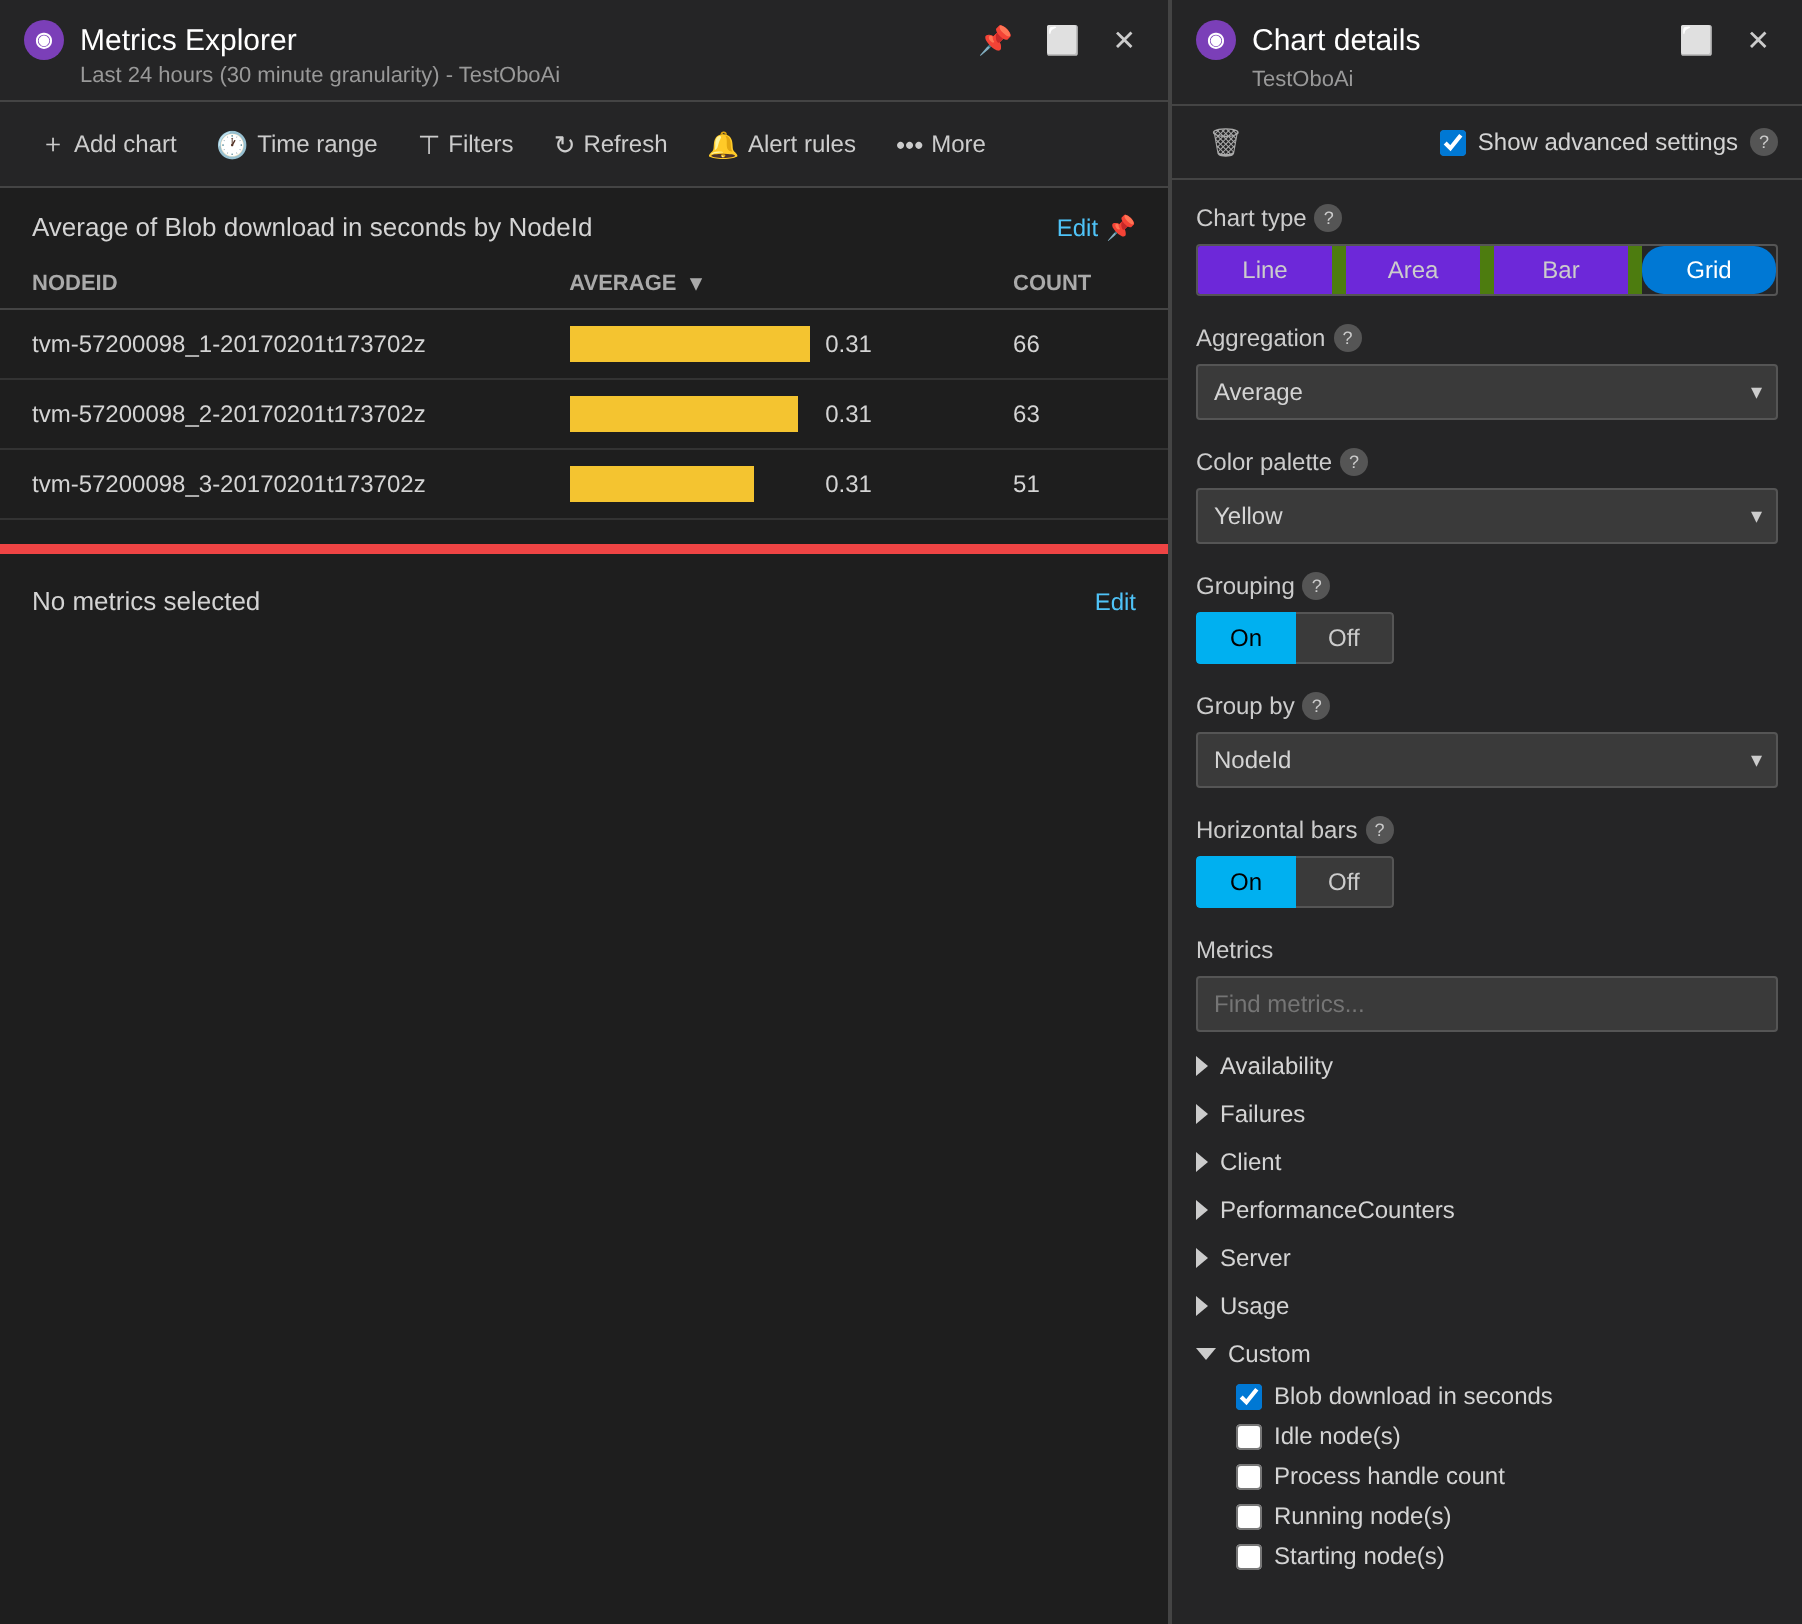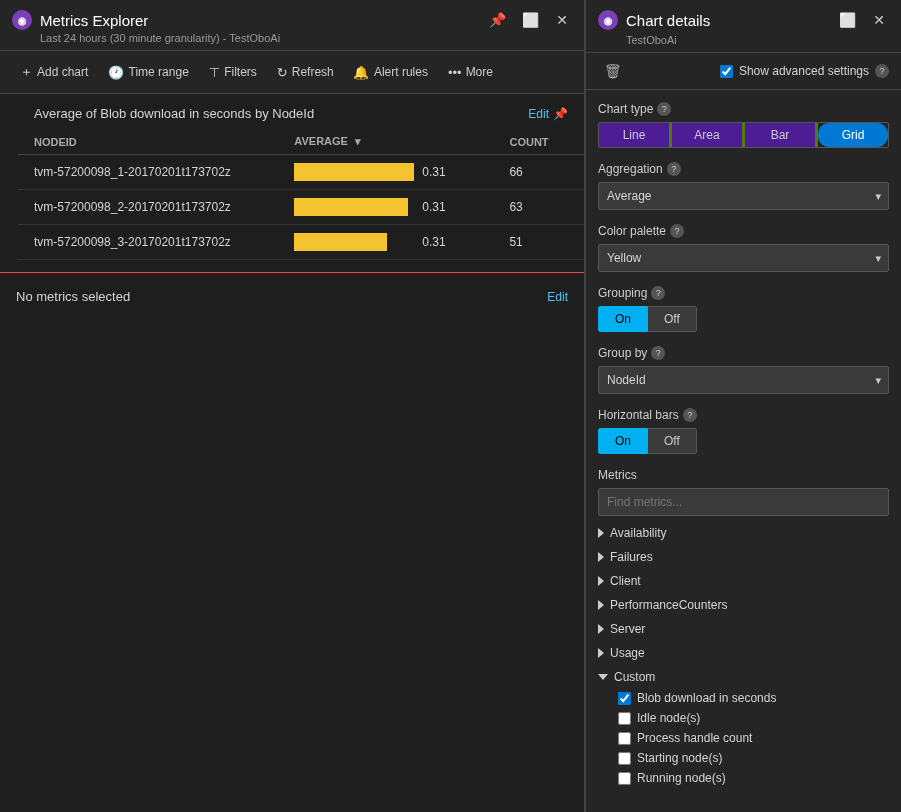--- a/index.html
+++ b/index.html
@@ -109,23 +109,22 @@
       font-size: 13px;
     }
 
     .content-area {
       flex: 1;
       overflow-y: auto;
       padding: 0;
     }
 
     .chart-section {
-      border-bottom: 1px solid #ef4444;
+      border-bottom: 5px solid #ef4444;
       padding-bottom: 12px;
-      padding-left: 18px;
     }
 
     .chart-header {
       display: flex;
       align-items: center;
       justify-content: space-between;
       padding: 12px 16px 8px;
     }
 
     .chart-title {
@@ -299,26 +298,26 @@
       gap: 0;
       margin-bottom: 14px;
       border: 1px solid #555;
       border-radius: 2px;
       overflow: hidden;
     }
 
     .chart-type-btn {
       flex: 1;
       padding: 5px 8px;
-      background: #4c1d95;
+      background: #6d28d9;
       color: #ccc;
       border: none;
       cursor: pointer;
       font-size: 12px;
-      border-right: 3px solid #4d7c0f;
+      border-right: 7px solid #4d7c0f;
     }
 
     .chart-type-btn:last-child {
       border-right: none;
       border-radius: 11px;
     }
 
     .chart-type-btn.active {
       background: #0078d4;
       color: white;
@@ -740,23 +739,23 @@
             <div class="metric-item">
               <input type="checkbox" style="">
               <span>Idle node(s)</span>
             </div>
             <div class="metric-item">
               <input type="checkbox" style="">
               <span>Process handle count</span>
             </div>
             <div class="metric-item">
               <input type="checkbox" style="">
-              <span>Starting node(s)</span>
+              <span>Running node(s)</span>
             </div>
             <div class="metric-item">
               <input type="checkbox" style="">
-              <span>Running node(s)</span>
+              <span>Starting node(s)</span>
             </div>
           </div>
         </div>
       </div>
   </div>
 </div>
 
 </body></html>

